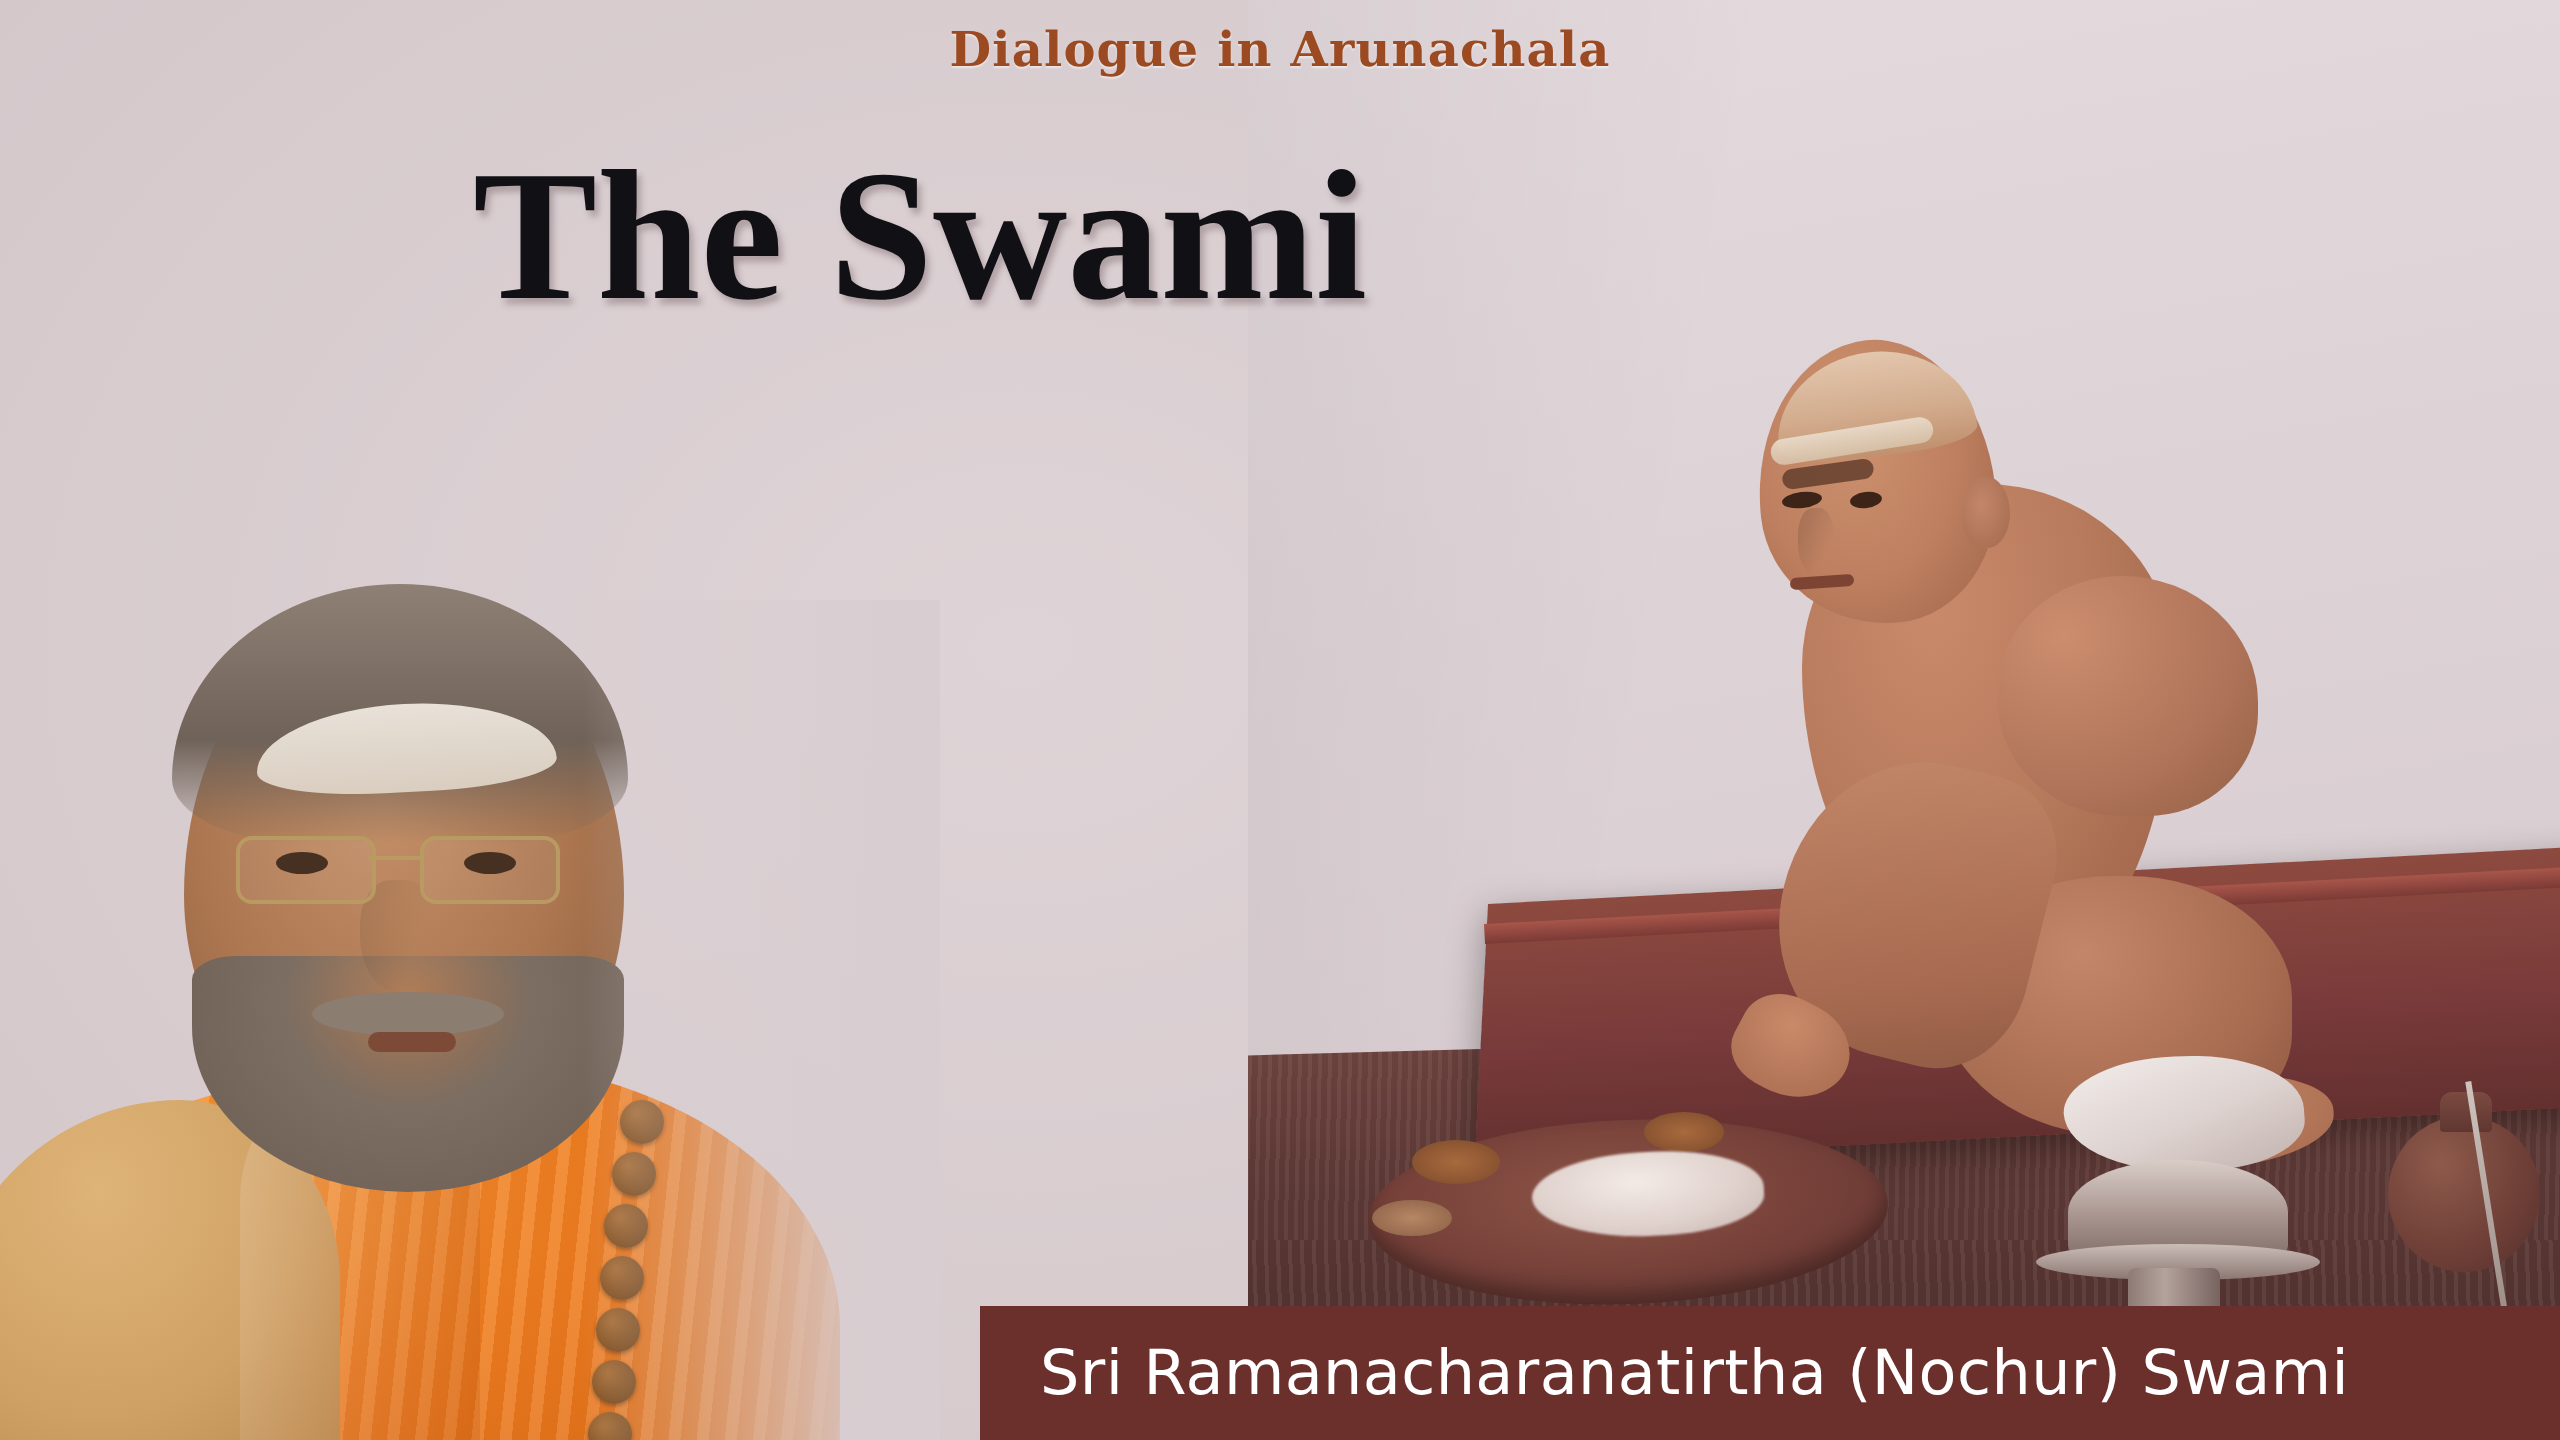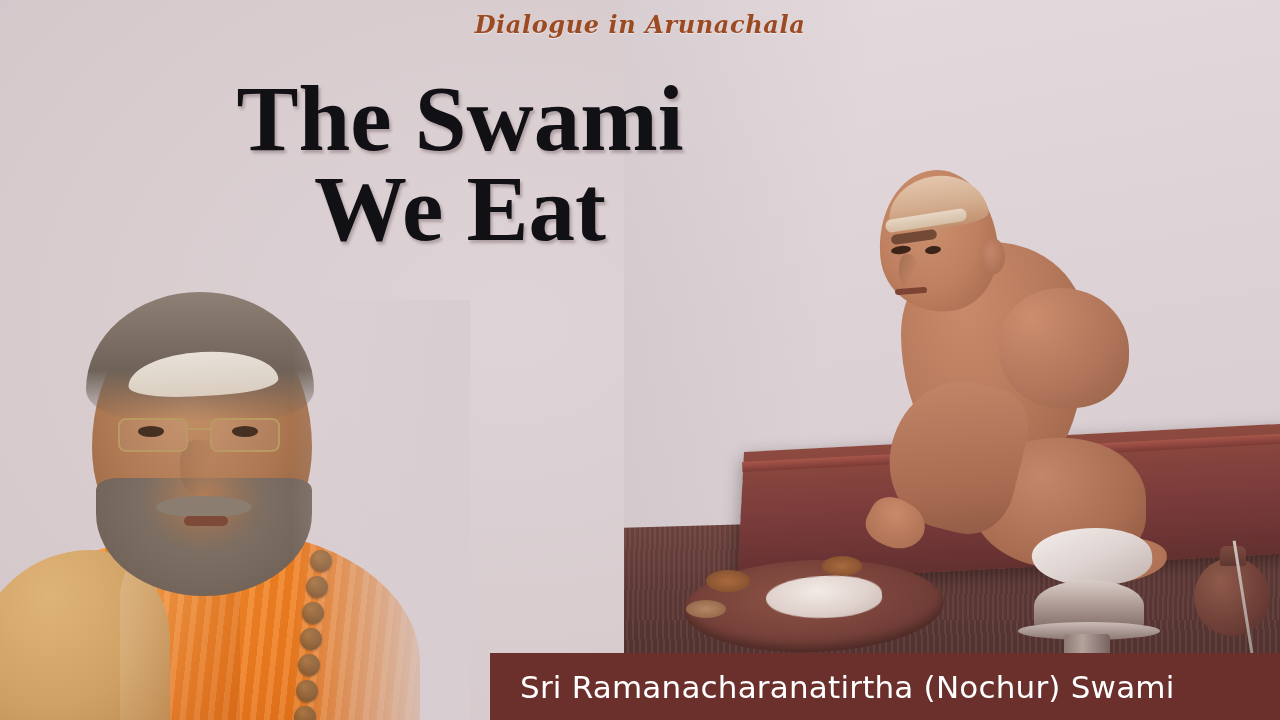--- a/index.html
+++ b/index.html
@@ -347,21 +347,20 @@
       linear-gradient(0deg, transparent 70%, rgba(216,205,208,0.0) 100%);
     pointer-events: none;
   }
 
   
   #kicker {
     position: absolute;
     left: 0; right: 0; top: 10px;
     text-align: center;
     font-family: "DejaVu Serif", serif;
-    font-style: italic;
     font-size: 24px;
     font-weight: 700;
     letter-spacing: .6px;
     color: #9c4a22;
     text-shadow: 0 1px 1px rgba(255,255,255,.5);
   }
   #title {
     position: absolute;
     left: 40px; top: 74px; width: 840px;
     text-align: center;
@@ -465,20 +464,19 @@
       <div class="bridge"></div>
       <div class="lens r"></div>
     </div>
     <div class="fade"></div>
   </div>
 
   <div id="kicker">Dialogue in Arunachala</div>
 
   <div id="title">
     <span class="line">The Swami</span>
-    <span class="line">We Eat</span>
   </div>
 
   <div id="speakerbar">
     <span class="name">Sri Ramanacharanatirtha (Nochur) Swami</span>
   </div>
 
 </div>
 
 </body></html>

